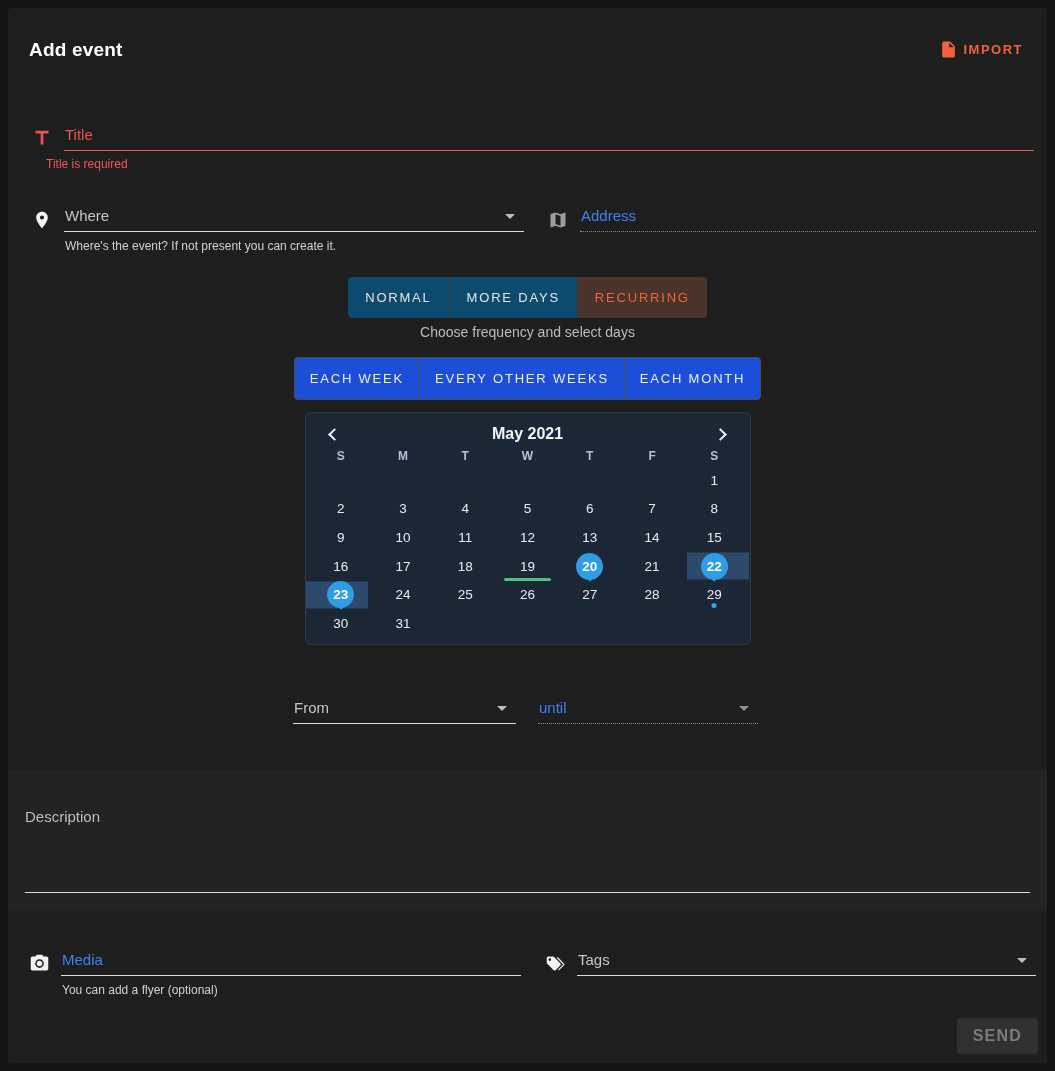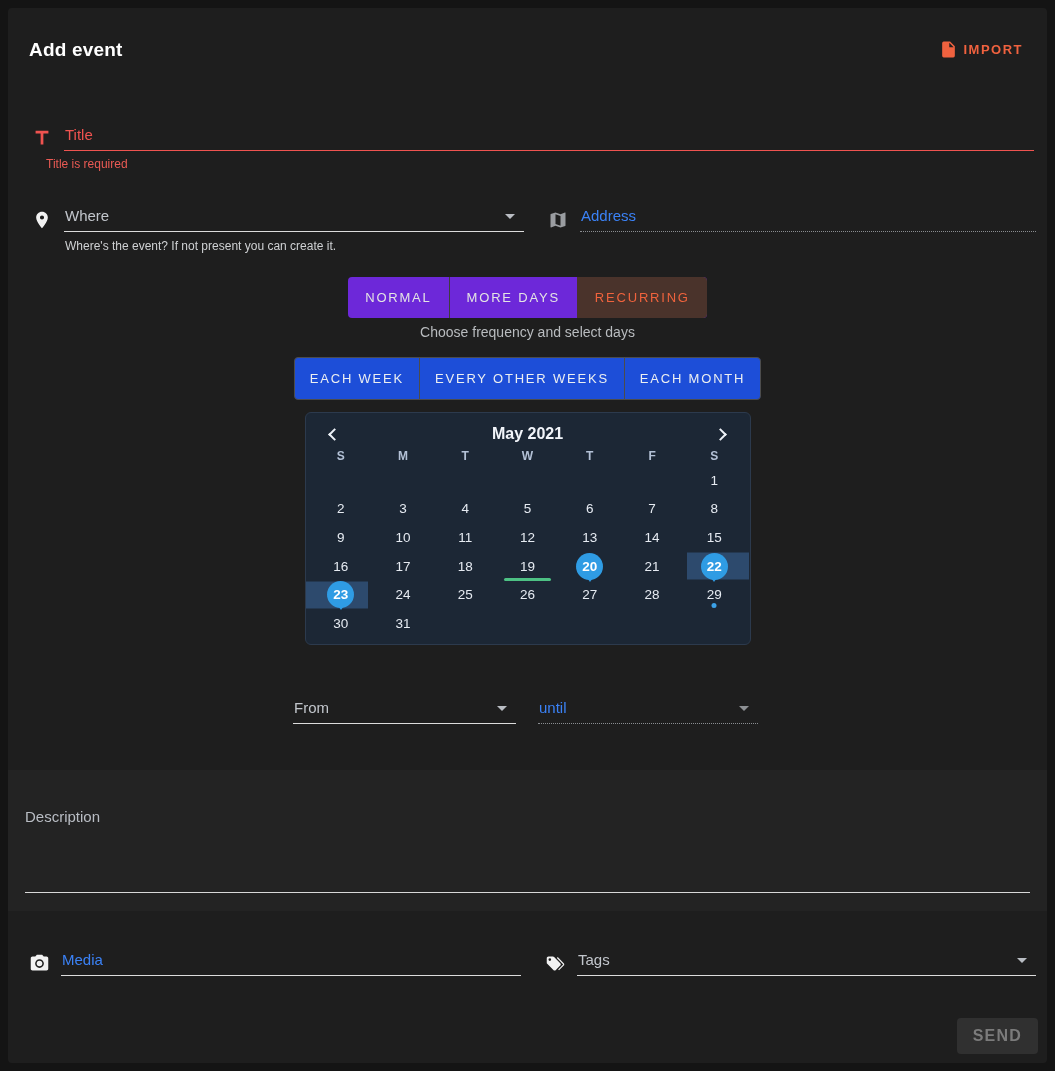--- a/index.html
+++ b/index.html
@@ -29,21 +29,21 @@
 
   .title-row { margin:63px 13px 0 22px; }
   .title-err { margin:6px 13px 0 38px; }
 
   .two-col { display:flex; margin:36px 11px 0 22px; }
   .col-l { width:494px; flex:none; }
   .col-r { flex:1; margin-left:22px; }
 
   
   .tabs-wrap { display:flex; justify-content:center; margin-top:24px; }
-  .tabs { display:flex; background:#6d28d9; border-radius:4px; overflow:hidden; }
+  .tabs { display:flex; background:#0c4a6e; border-radius:4px; overflow:hidden; }
   .tab { padding:13px 17px; font-size:13px; letter-spacing:1.8px; color:#e4e4e4; cursor:pointer; border-left:1px solid #3e3e3e; }
   .tab:first-child { border-left:none; }
   .tab.sel { background:#4a332b; color:#f0633d; border-left-color:#4a332b; }
   .caption { text-align:center; color:#b9bcbf; font-size:14px; margin-top:6px; }
 
   
   .freq-wrap { display:flex; justify-content:center; margin-top:17px; }
   .freq { display:flex; border:1px solid #4c4c4c; border-radius:4px; background:#1d4ed8; }
   .freq-btn { padding:13px 15px; font-size:13px; letter-spacing:1.8px; color:#eceff1; cursor:pointer; border-left:1px solid #4c4c4c; white-space:nowrap; }
   .freq-btn:first-child { border-left:none; }
@@ -317,20 +317,21 @@
         <span class="ficon">
           <svg width="21" height="21" viewBox="0 0 24 24" fill="#f2f2f2">
               <path d="M9 2 7.17 4H4c-1.1 0-2 .9-2 2v12c0 1.1.9 2 2 2h16c1.1 0 2-.9 2-2V6c0-1.1-.9-2-2-2h-3.17L15 2H9zm3 15c-2.76 0-5-2.24-5-5s2.24-5 5-5 5 2.24 5 5-2.24 5-5 5z"></path>
               <circle cx="12" cy="12" r="3.2"></circle>
             </svg>
         </span>
         <div class="field u-solid">
           <span class="ph-dim">Media</span>
         </div>
       </div>
+      <div class="helper" style="margin-left:35px;">You can add a flyer (optional)</div>
     </div>
     <div class="col-r">
       <div class="frow">
         <span class="ficon">
           <svg width="21" height="21" viewBox="0 0 24 24" fill="#f2f2f2">
               <path d="M5.5 9A1.5 1.5 0 0 0 7 7.5 1.5 1.5 0 0 0 5.5 6 1.5 1.5 0 0 0 4 7.5 1.5 1.5 0 0 0 5.5 9m11.91 2.58c.36.36.59.87.59 1.42 0 .55-.22 1.05-.59 1.41l-5 5c-.36.36-.86.59-1.41.59-.55 0-1.05-.22-1.42-.59l-6.99-6.99C2.22 12.05 2 11.55 2 11V6c0-1.11.89-2 2-2h5c.55 0 1.05.22 1.41.58l7 7zM13.54 5.71l1-1 6.87 6.87c.37.36.59.87.59 1.42 0 .55-.22 1.05-.58 1.41l-5.38 5.38-1-1L20.75 13l-7.21-7.29z"></path>
             </svg>
         </span>
         <div class="field u-solid">
           <span class="ph-bright">Tags</span>

